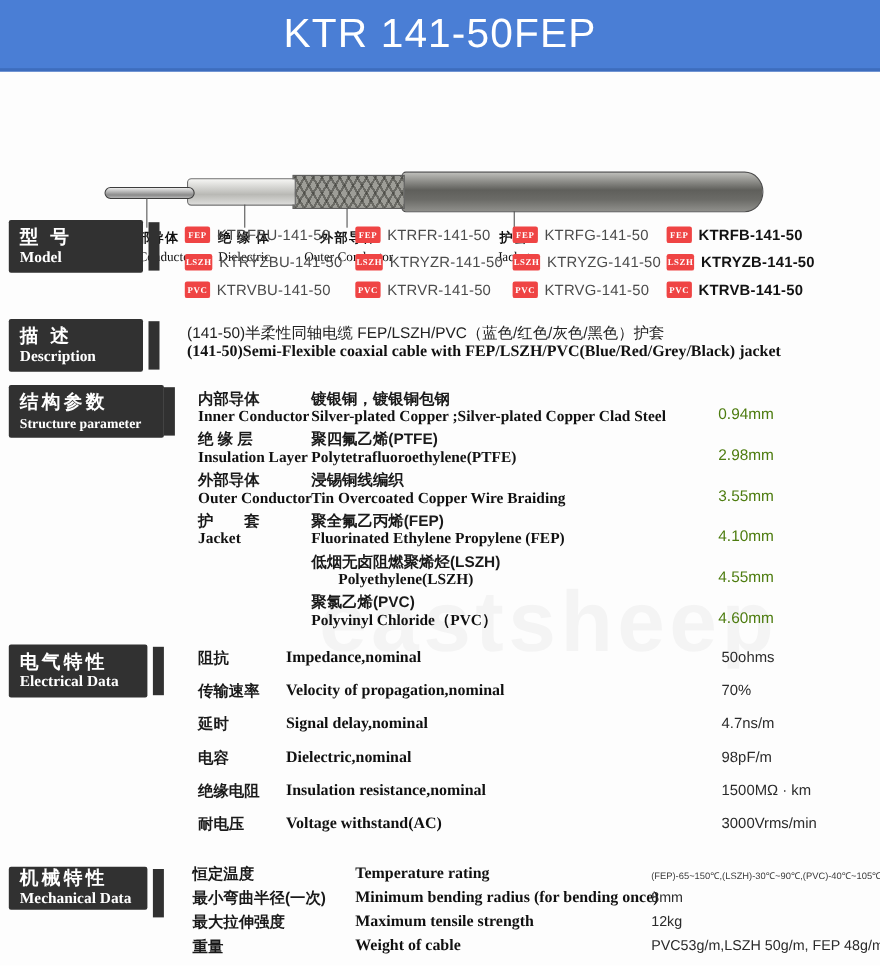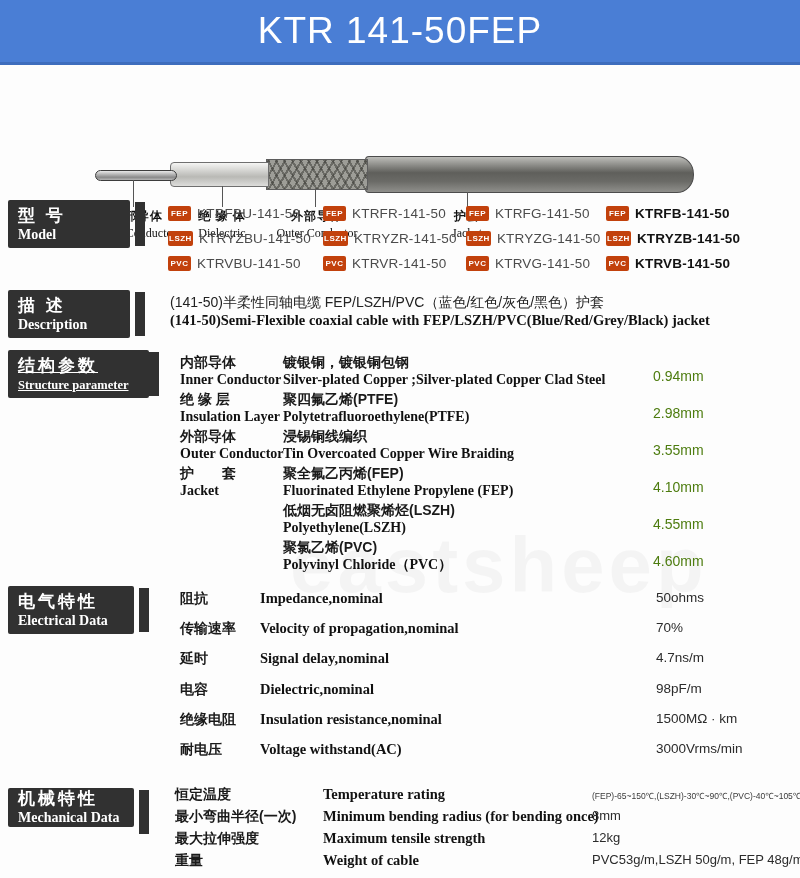--- a/index.html
+++ b/index.html
@@ -31,23 +31,23 @@
   .dlabel .en{font-size:12px;font-family:"Liberation Serif",serif;color:#111;margin-top:1px;}
   
   .seclabel{position:absolute;background:#313131;color:#fff;border-radius:2px;
             display:flex;flex-direction:column;justify-content:center;padding-left:10px;box-sizing:border-box;}
   .seclabel .zh{font-size:17px;font-weight:bold;letter-spacing:3px;line-height:21px;}
   .seclabel .en{font-family:"Liberation Serif",serif;font-weight:bold;font-size:14px;line-height:18px;}
   .seclabel .en.small{font-size:12.5px;}
   .secbar{position:absolute;width:10px;height:44px;background:#313131;}
   
   .mcell{position:absolute;display:flex;align-items:center;gap:6px;height:18px;}
-  .badge{background:#c2410c;color:#fff;font-size:8px;font-weight:bold;letter-spacing:.5px;
+  .badge{background:#ef4444;color:#fff;font-size:8px;font-weight:bold;letter-spacing:.5px;
          min-width:23px;height:15px;display:flex;align-items:center;justify-content:center;
-         border-radius:2px;padding:0 1px;box-sizing:border-box;}
+         border-radius:2px;padding:0 1px;box-sizing:border-box;font-family:Liberation Serif, serif;}
   .mcode{font-size:13.5px;color:#4b4b4b;letter-spacing:.2px;white-space:nowrap;}
   .mcell.bold .mcode{color:#121212;font-weight:bold;}
   
   .desc-zh{position:absolute;left:170px;top:294px;font-size:14px;font-weight:normal;color:#222;}
   .desc-en{position:absolute;left:170px;top:312px;font-size:14.5px;font-weight:bold;
            font-family:"Liberation Serif",serif;color:#111;}
   
   .srow{position:absolute;left:0;width:800px;height:37px;}
   .srow .term{position:absolute;left:180px;top:0;}
   .srow .mat{position:absolute;left:283px;top:0;}
@@ -166,21 +166,21 @@
   </div>
 
   <div class="seclabel" style="left:8px;top:290px;width:122px;height:48px;">
     <div class="zh">描 述</div>
     <div class="en">Description</div>
   </div>
   <div class="secbar" style="left:135px;top:292px;"></div>
   <div class="desc-zh">(141-50)半柔性同轴电缆 FEP/LSZH/PVC（蓝色/红色/灰色/黑色）护套</div>
   <div class="desc-en">(141-50)Semi-Flexible coaxial cable with FEP/LSZH/PVC(Blue/Red/Grey/Black) jacket</div>
 
-  <div class="seclabel" style="left:8px;top:350px;width:141px;height:48px;text-decoration:underline;">
+  <div class="seclabel" style="left:8px;top:350px;width:141px;height:48px;">
     <div class="zh">结构参数</div>
     <div class="en small">Structure parameter</div>
   </div>
   <div class="secbar" style="left:149px;top:352px;"></div>
 
   <div class="srow" style="top:354px;">
     <div class="term">
       <div class="zhline">内部导体</div>
       <div class="enline">Inner Conductor</div>
     </div>
@@ -216,21 +216,21 @@
     <div class="term">
       <div class="zhline">护　　套</div>
       <div class="enline">Jacket</div>
     </div>
     <div class="mat">
       <div class="zhline">聚全氟乙丙烯(FEP)</div>
       <div class="enline">Fluorinated Ethylene Propylene (FEP)</div>
     </div>
     <div class="sval">4.10mm</div>
   </div>
-  <div class="srow" style="top:502px;">
+  <div class="srow" style="top:502px;text-align:center;">
     <div class="mat">
       <div class="zhline">低烟无卤阻燃聚烯烃(LSZH)</div>
       <div class="enline">Polyethylene(LSZH)</div>
     </div>
     <div class="sval">4.55mm</div>
   </div>
   <div class="srow" style="top:539px;">
     <div class="mat">
       <div class="zhline">聚氯乙烯(PVC)</div>
       <div class="enline">Polyvinyl Chloride（PVC）</div>

